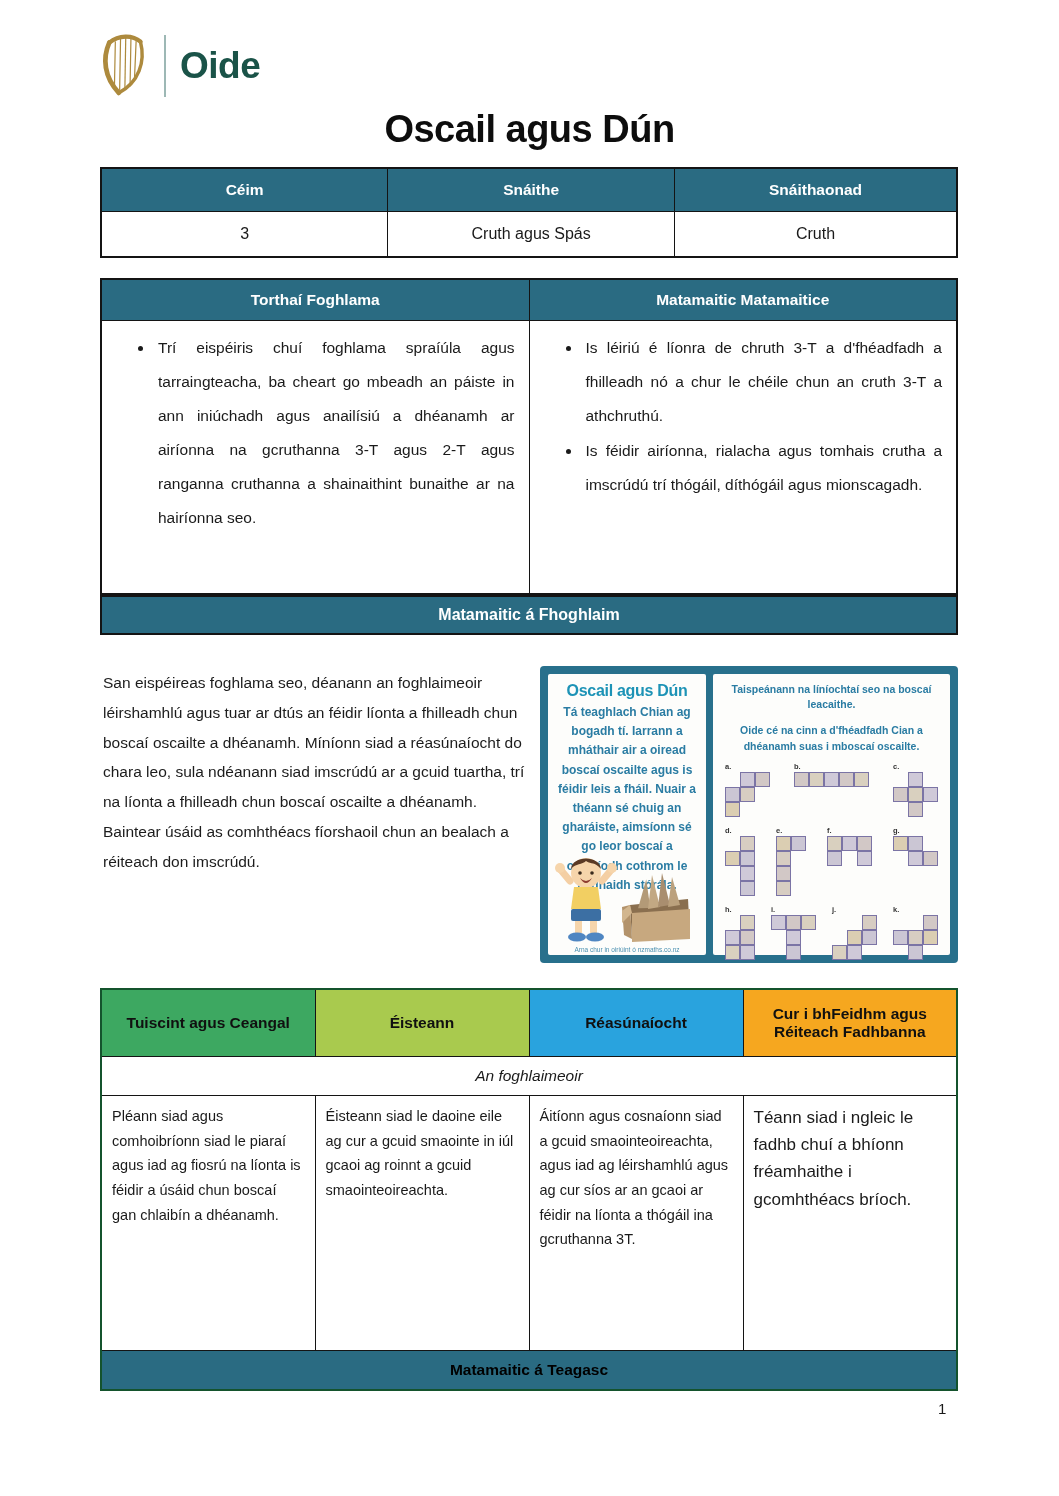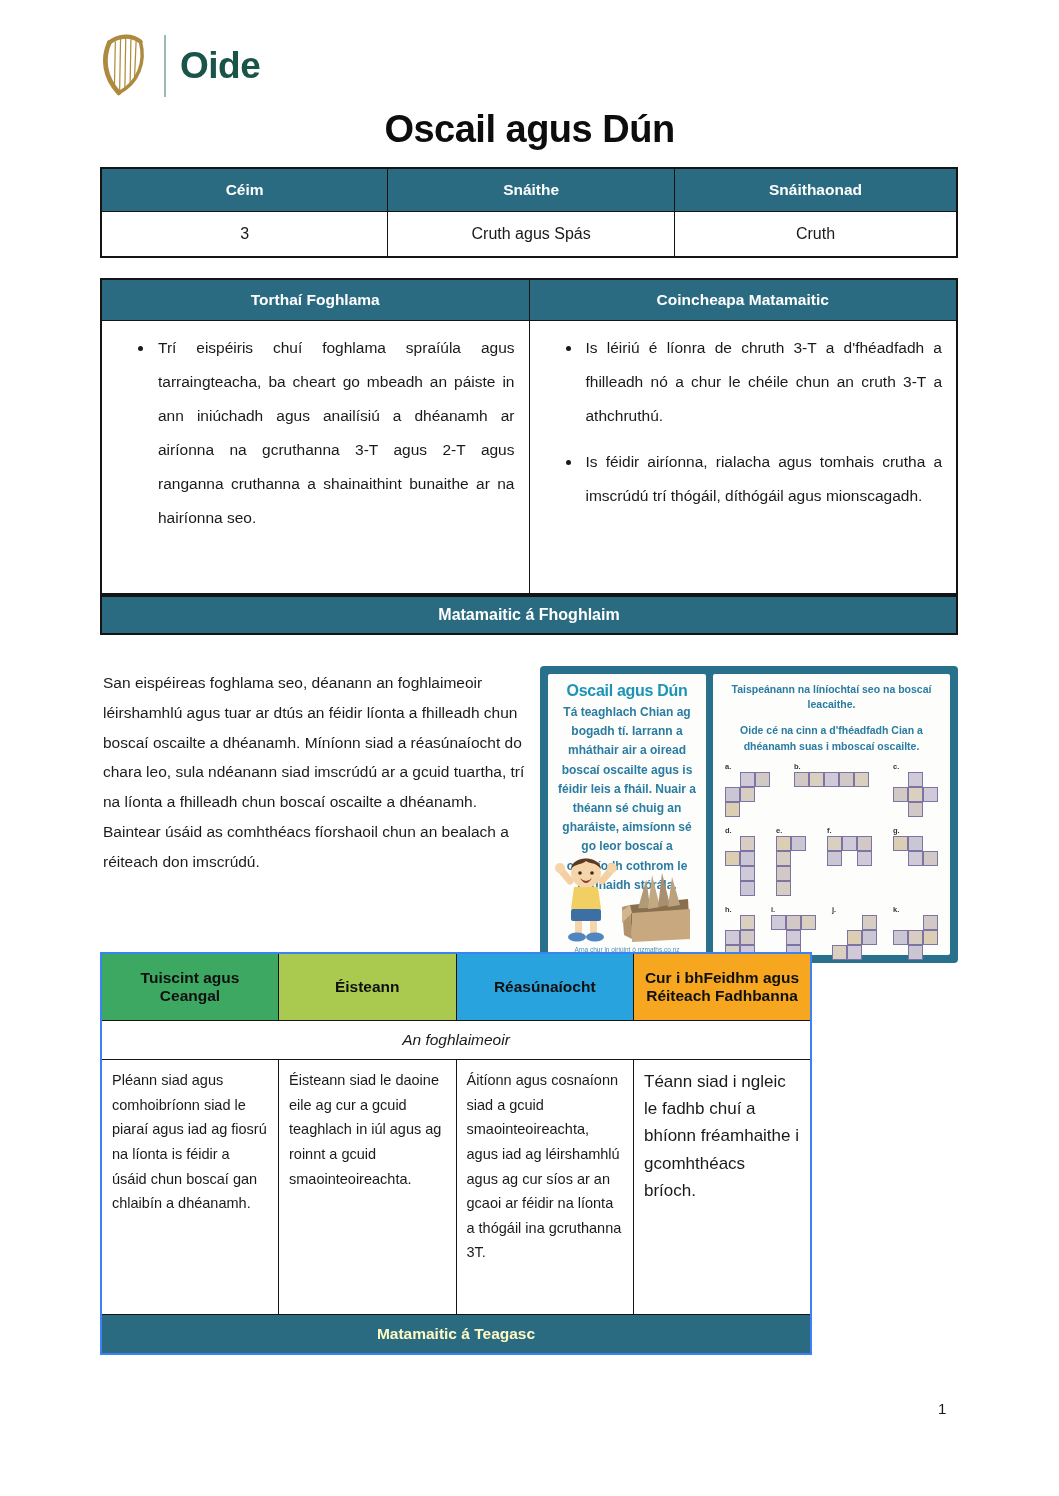--- a/index.html
+++ b/index.html
@@ -21,21 +21,21 @@
   .meta-table{position:absolute;left:100px;top:167px;width:858px;border:2px solid #141414;}
   .meta-table th,.meta-table td{border:1.5px solid #141414;font-size:15.5px;}
   .meta-table th{height:40px;}
   .meta-table td{height:42px;text-align:center;font-size:16px;}
   
   .outcomes-table{position:absolute;left:100px;top:278px;width:858px;border:2px solid #141414;}
   .outcomes-table th{border:1.5px solid #141414;height:38px;font-size:15.5px;}
   .outcomes-table td{border:1.5px solid #141414;vertical-align:top;padding:10px 14px 10px 6px;height:252px;}
   .outcomes-table ul{margin:0;padding-left:46px;}
   .outcomes-table li{font-size:15.5px;line-height:2.2;text-align:justify;padding-left:4px;}
-  .outcomes-table li + li{margin-top:12px;}
+  .outcomes-table li + li{margin-top:1px;}
   
   .banner{position:absolute;left:100px;top:595px;width:858px;height:40px;background:#2a6b82;
     border:2px solid #141414;box-sizing:border-box;color:#fff;font-weight:bold;font-size:16px;
     display:flex;align-items:center;justify-content:center;}
   
   .learn-par{position:absolute;left:103px;top:668px;width:432px;font-size:15.5px;line-height:1.92;color:#1c1c1c;}
   
   .card{position:absolute;left:540px;top:666px;width:418px;height:297px;background:#28708c;
     border-radius:4px;box-sizing:border-box;padding:8px;display:flex;gap:7px;}
   .card-left{background:#fdfdfb;border-radius:2px;width:158px;box-sizing:border-box;
@@ -47,31 +47,31 @@
   .card-right{background:#fdfdfb;border-radius:2px;flex:1;box-sizing:border-box;padding:8px 10px;position:relative;}
   .card-right-t{font-size:10.5px;font-weight:bold;color:#2a7ca3;text-align:center;line-height:1.45;}
   .card-right-t + .card-right-t{margin-top:11px;}
   .nets{margin-top:8px;}
   .net-row{display:flex;justify-content:space-between;align-items:flex-start;padding:0 2px;}
   .net-row + .net-row{margin-top:9px;}
   .net-label{font-size:7.5px;font-weight:bold;color:#333;margin-bottom:1px;}
   .net-grid{position:relative;}
   .net-cell{position:absolute;box-sizing:border-box;border:1.2px solid #7b74a5;}
   
-  .comp-table{position:absolute;left:100px;top:952px;width:712px;border:2px solid #3b82f6;table-layout:fixed;}
+  .comp-table{position:absolute;left:100px;top:988px;width:858px;border:2px solid #14532d;table-layout:fixed;}
   .comp-table th{border:1.5px solid #141414;height:62px;font-size:15.5px;font-weight:bold;color:#101010;padding:2px 8px;}
   .hdr-green{background:#3da861;}
   .hdr-lime{background:#a9ca4e;}
   .hdr-blue{background:#29a3de;}
   .hdr-orange{background:#f6a71f;}
   .comp-sub{border:1.5px solid #141414;height:36px;text-align:center;font-style:italic;font-size:15.5px;}
   .comp-table td.cell{border:1.5px solid #141414;vertical-align:top;padding:8px 10px;height:238px;
     font-size:14.5px;line-height:1.7;}
   .comp-table td.cell-big{font-size:17px;line-height:1.6;}
-  .comp-footer{border:1.5px solid #141414;background:#2a6b82;color:#fef9c3;font-weight:bold;
+  .comp-footer{border:1.5px solid #141414;background:#2a6b82;color:#000000;font-weight:bold;
     font-size:15.5px;text-align:center;height:36px;}
   
   .page-num{position:absolute;left:938px;top:1400px;font-size:15px;color:#1a1a1a;}
 </style>
 </head>
 <body>
 
 <div class="page">
 
   <div class="logo">
@@ -105,21 +105,21 @@
       <td>Cruth agus Spás</td>
       <td>Cruth</td>
     </tr>
   </tbody>
     </table>
 
   <table class="outcomes-table">
     <tbody>
         <tr>
       <th class="teal-hdr" style="width:50%">Torthaí Foghlama</th>
-      <th class="teal-hdr">Coincheapa Matamaitic</th>
+      <th class="teal-hdr">Matamaitic Matamaitice</th>
     </tr>
     <tr>
       <td>
         <ul>
           <li>Trí eispéiris chuí foghlama spraíúla agus tarraingteacha, ba cheart go mbeadh an páiste in ann iniúchadh agus anailísiú a dhéanamh ar airíonna na gcruthanna 3-T agus 2-T agus ranganna cruthanna a shainaithint bunaithe ar na hairíonna seo.</li>
         </ul>
       </td>
       <td>
         <ul>
           <li>Is léiriú é líonra de chruth 3-T a d'fhéadfadh a fhilleadh nó a chur le chéile chun an cruth 3-T a athchruthú.</li>
@@ -302,21 +302,21 @@
       <th class="hdr-green">Tuiscint agus Ceangal</th>
       <th class="hdr-lime">Éisteann</th>
       <th class="hdr-blue">Réasúnaíocht</th>
       <th class="hdr-orange">Cur i bhFeidhm agus Réiteach Fadhbanna</th>
     </tr>
     <tr>
       <td class="comp-sub" colspan="4">An foghlaimeoir</td>
     </tr>
     <tr>
       <td class="cell">Pléann siad agus comhoibríonn siad le piaraí agus iad ag fiosrú na líonta is féidir a úsáid chun boscaí gan chlaibín a dhéanamh.</td>
-      <td class="cell">Éisteann siad le daoine eile ag cur a gcuid teaghlach in iúl agus ag roinnt a gcuid smaointeoireachta.</td>
+      <td class="cell">Éisteann siad le daoine eile ag cur a gcuid smaointe in iúl gcaoi ag roinnt a gcuid smaointeoireachta.</td>
       <td class="cell">Áitíonn agus cosnaíonn siad a gcuid smaointeoireachta, agus iad ag léirshamhlú agus ag cur síos ar an gcaoi ar féidir na líonta a thógáil ina gcruthanna 3T.</td>
       <td class="cell cell-big">Téann siad i ngleic le fadhb chuí a bhíonn fréamhaithe i gcomhthéacs bríoch.</td>
     </tr>
     <tr>
       <td class="comp-footer" colspan="4">Matamaitic á Teagasc</td>
     </tr>
   </tbody>
     </table>
 
   <div class="page-num">1</div>

